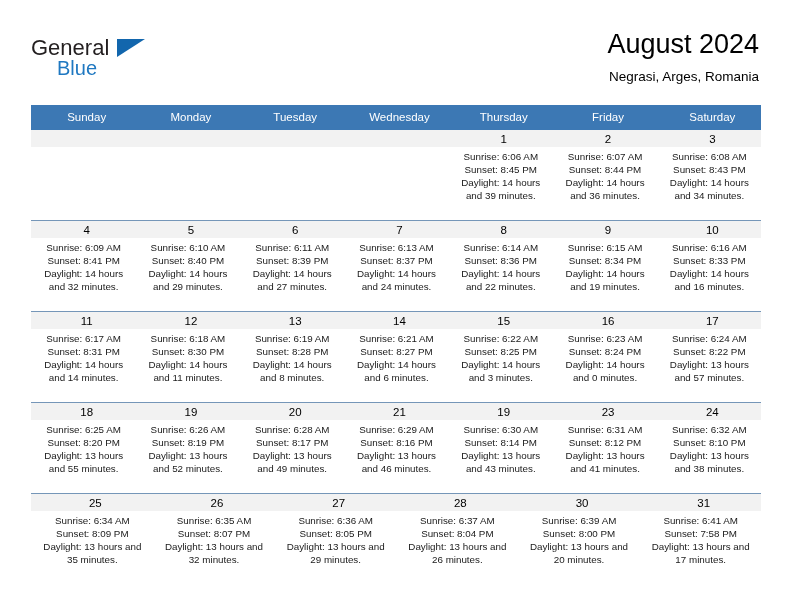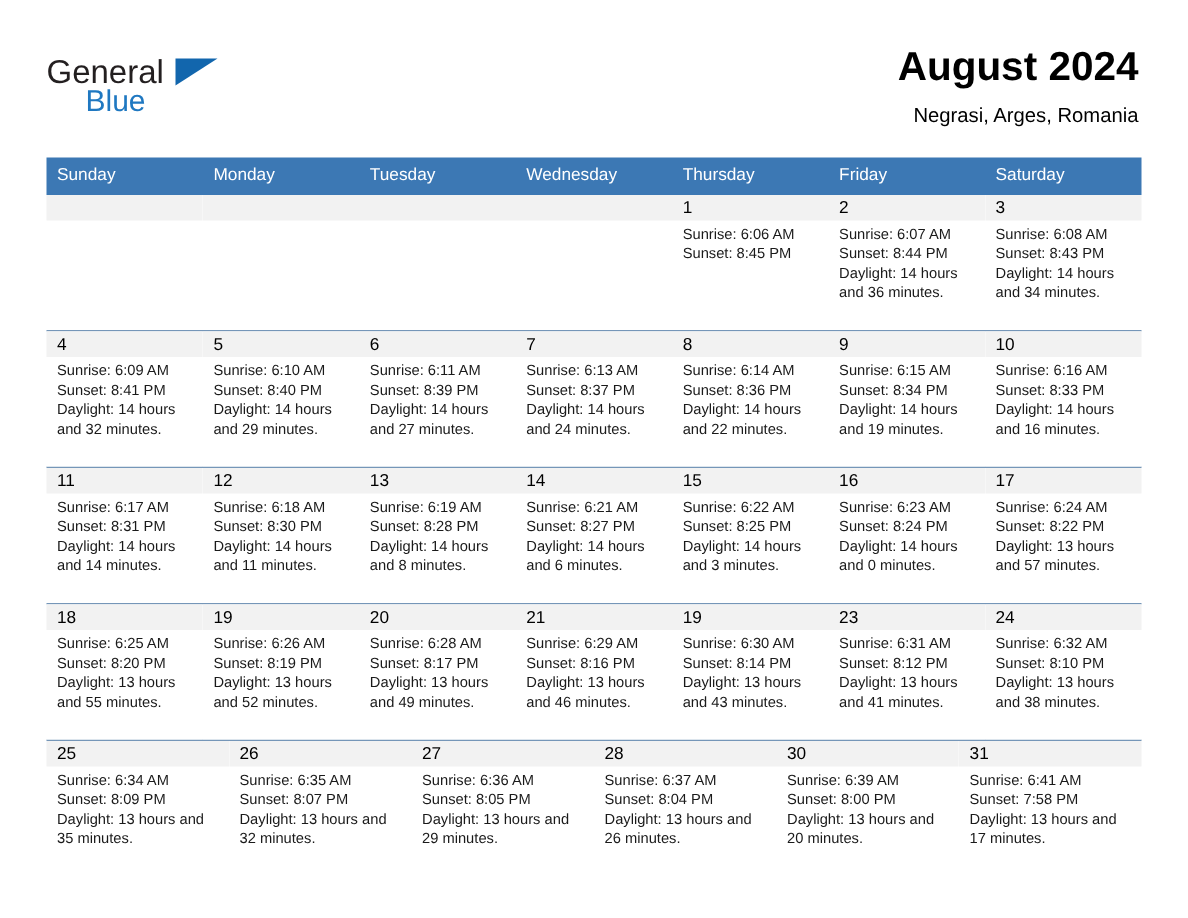--- a/index.html
+++ b/index.html
@@ -58,38 +58,39 @@
     height: 0;
     border-left: 28px solid #1266ad;
     border-bottom: 18px solid transparent;
   }
   .title-block {
     text-align: right;
     padding-top: 0px;
   }
   .cal-title {
     font-size: 27px;
-    font-weight: bold;
+    font-weight: normal;
     color: #000000;
     line-height: 32px;
     margin: 0;
   }
   .cal-subtitle {
     font-size: 13.5px;
     color: #000000;
     margin-top: 9px;
     line-height: 16px;
   }
 
   
   .calendar {
     position: absolute;
     left: 31px;
     top: 105px;
     width: 730px;
+    text-align: center;
   }
   .weekday-row {
     display: flex;
     background: #3c78b4;
   }
   .weekday {
     flex: 1 1 0;
     color: #ffffff;
     font-size: 11.5px;
     padding: 5px 0 6px 7px;
@@ -178,20 +179,21 @@
             <div class="day-number-band"></div>
           </div>
           <div class="day-cell empty">
             <div class="day-number-band"></div>
           </div>
           <div class="day-cell">
             <div class="day-number-band">1</div>
             <div class="day-info">
               <div>Sunrise: 6:06 AM</div>
               <div>Sunset: 8:45 PM</div>
+              <div class="daylight-line">Daylight: 14 hours and 39 minutes.</div>
             </div>
           </div>
           <div class="day-cell">
             <div class="day-number-band">2</div>
             <div class="day-info">
               <div>Sunrise: 6:07 AM</div>
               <div>Sunset: 8:44 PM</div>
               <div class="daylight-line">Daylight: 14 hours and 36 minutes.</div>
             </div>
           </div>

